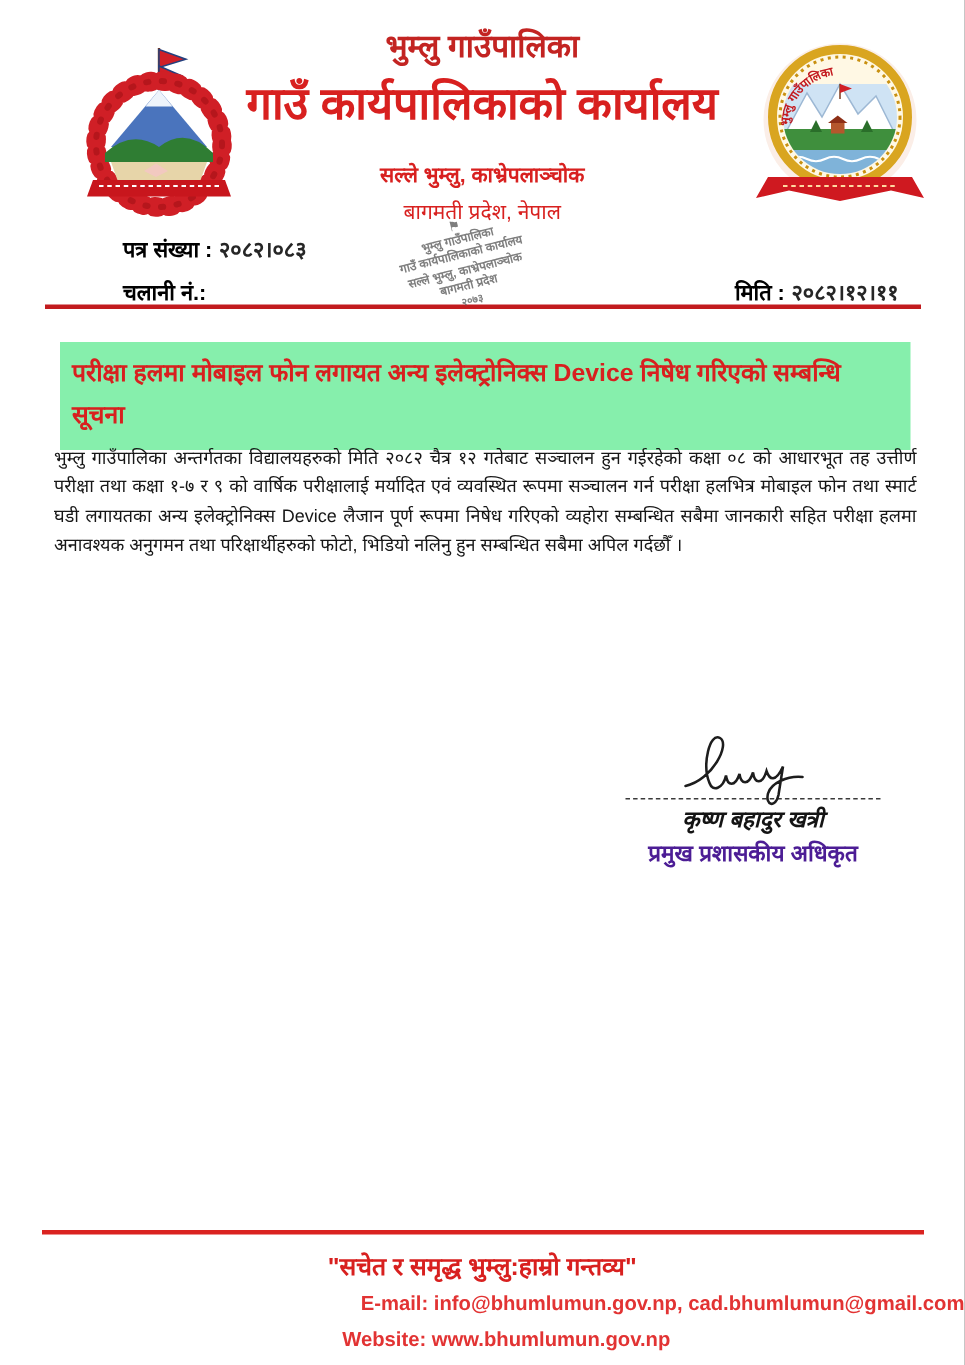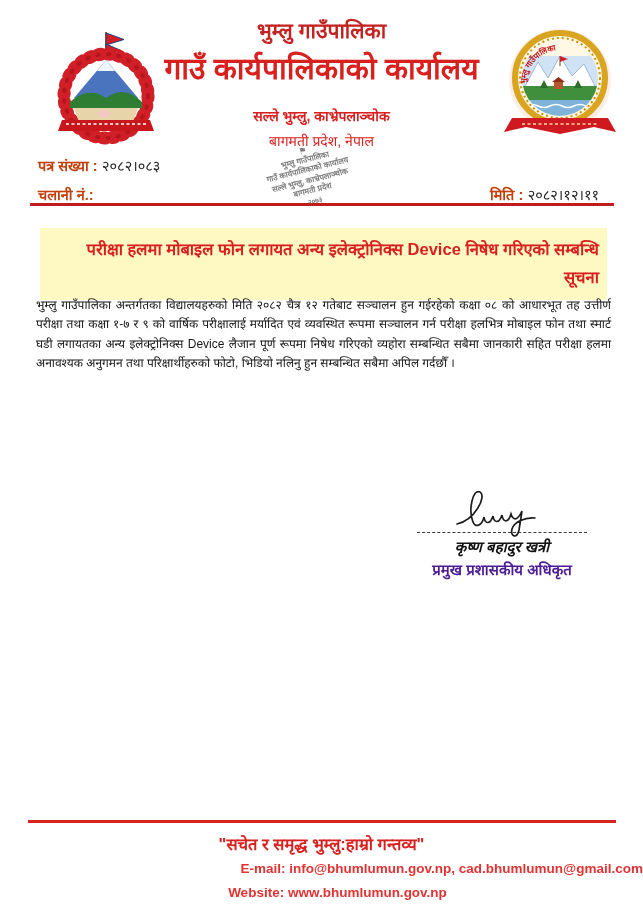--- a/index.html
+++ b/index.html
@@ -12,41 +12,41 @@
     font-size:21px;font-weight:bold;color:#c32422;white-space:nowrap;}
   .office-title{position:absolute;top:47px;left:50%;transform:translateX(-50%);
     font-size:30px;font-weight:bold;color:#d8201f;white-space:nowrap;}
   .addr1{position:absolute;top:106px;left:50%;transform:translateX(-50%);
     font-size:14px;font-weight:bold;color:#d8201f;white-space:nowrap;}
   .addr2{position:absolute;top:131px;left:50%;transform:translateX(-50%);
     font-size:14px;font-weight:normal;color:#d8201f;white-space:nowrap;}
   .logo-left{position:absolute;left:46px;top:30px;}
   .logo-right{position:absolute;left:496px;top:26px;}
   
-  .meta-label{font-weight:bold;color:#c2410c;font-size:14.5px;}
-  .meta-value{color:#262626;font-size:14.5px;font-weight:normal;}
+  .meta-label{font-weight:bold;color:#000000;font-size:14.5px;margin-left:44px;}
+  .meta-value{color:#262626;font-size:14.5px;font-weight:bold;}
   .ref-row{position:absolute;left:38px;top:155px;}
   .dispatch-row{position:absolute;left:38px;top:184px;}
   .date-row{position:absolute;right:44px;top:184px;}
   
   .stamp{
     position:absolute;left:250px;top:146px;width:118px;z-index:6;
     transform:rotate(-14deg);text-align:center;color:#5f5f5f;opacity:.8;
     font-size:8px;font-weight:bold;line-height:1.3;pointer-events:none;
   }
   .stamp .flagmark{font-size:9px;line-height:1;}
   .stamp .yr{font-size:7px;}
   
   .rule-top{position:absolute;left:30px;right:29px;top:203px;height:3px;background:#c21b1e;}
   .rule-footer{position:absolute;left:28px;right:27px;top:820px;height:3px;background:#da2320;}
   
   .subject{
-    position:absolute;left:40px;right:36px;top:228px;background:#fef9c3;
+    position:absolute;left:40px;right:36px;top:228px;background:#86efac;
     color:#d8201f;font-weight:bold;font-size:16.5px;line-height:1.7;
-    text-align:right;padding:7px 8px 9px;
+    text-align:left;padding:7px 8px 9px;
   }
   
   .body-par{
     position:absolute;left:36px;right:32px;top:296px;margin:0;
     font-size:12px;line-height:1.62;color:#161616;text-align:justify;
   }
   
   .sig-block{position:absolute;right:36px;top:486px;width:210px;text-align:center;}
   .sig-mark{display:block;margin:0 auto -8px 54px;}
   .sig-dashes{border:0;border-top:1.5px dashed #3a3a3a;width:170px;margin:0 auto 3px;}

